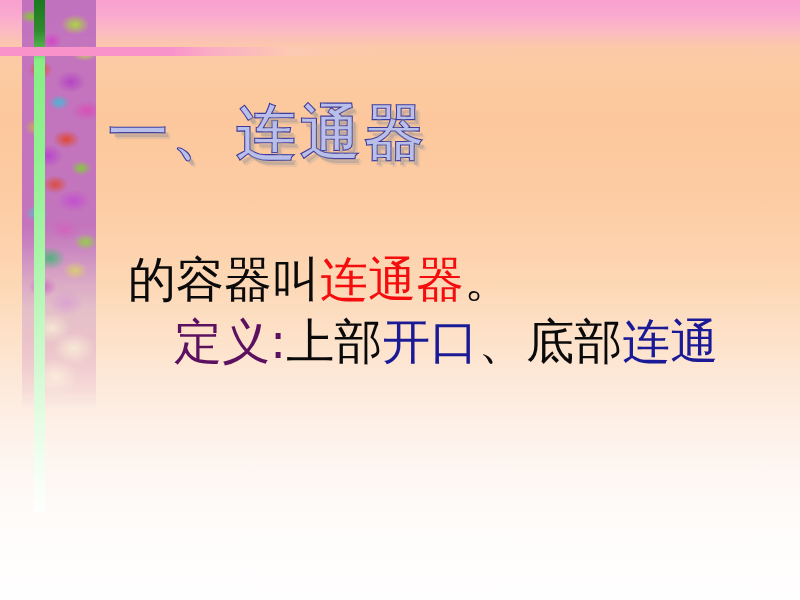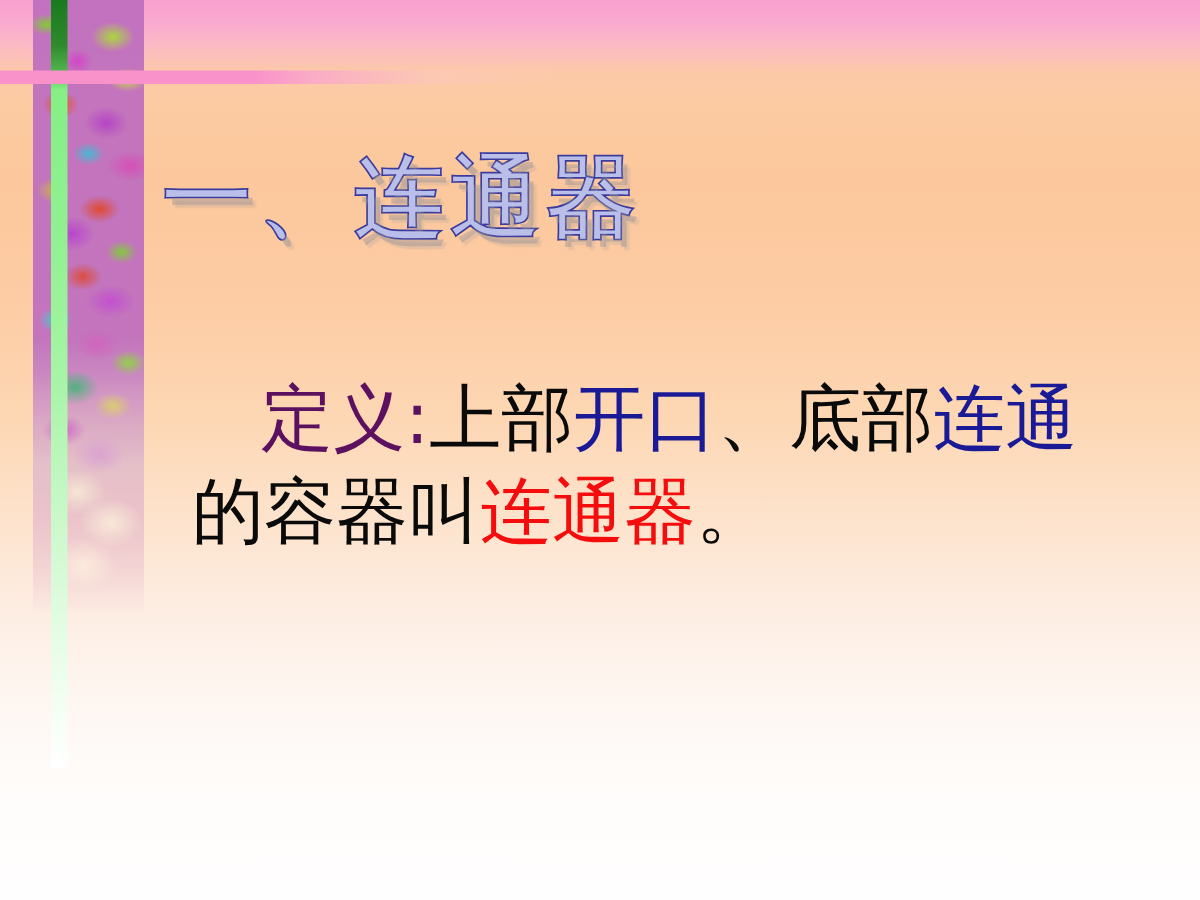--- a/index.html
+++ b/index.html
@@ -185,21 +185,21 @@
   <div class="deco-band">
     <div class="deco-texture"></div>
     <div class="deco-stripe"></div>
   </div>
 
   <div class="pink-rule"></div>
 
   <div class="title">一、连通器</div>
 
   <div class="body-text">
+    <div class="body-line line-2">
+      <span class="t-black">的容器叫</span><span class="t-red">连通器</span><span class="t-black">。</span>
+    </div>
     <div class="body-line line-1">
       <span class="t-purple">定义</span><span class="t-purple">:</span><span class="t-black">上部</span><span class="t-blue">开口</span><span class="t-black">、底部</span><span class="t-blue">连通</span>
     </div>
-    <div class="body-line line-2">
-      <span class="t-black">的容器叫</span><span class="t-red">连通器</span><span class="t-black">。</span>
-    </div>
   </div>
 
 </div>
 
 </body></html>

